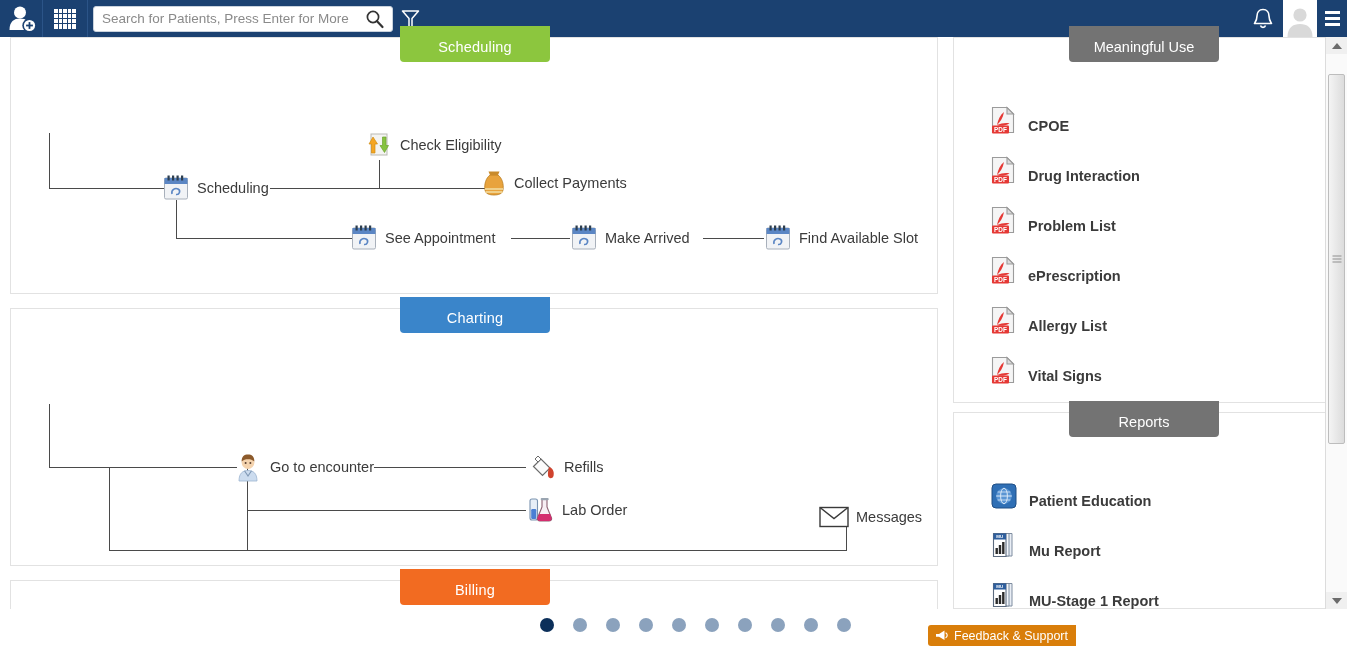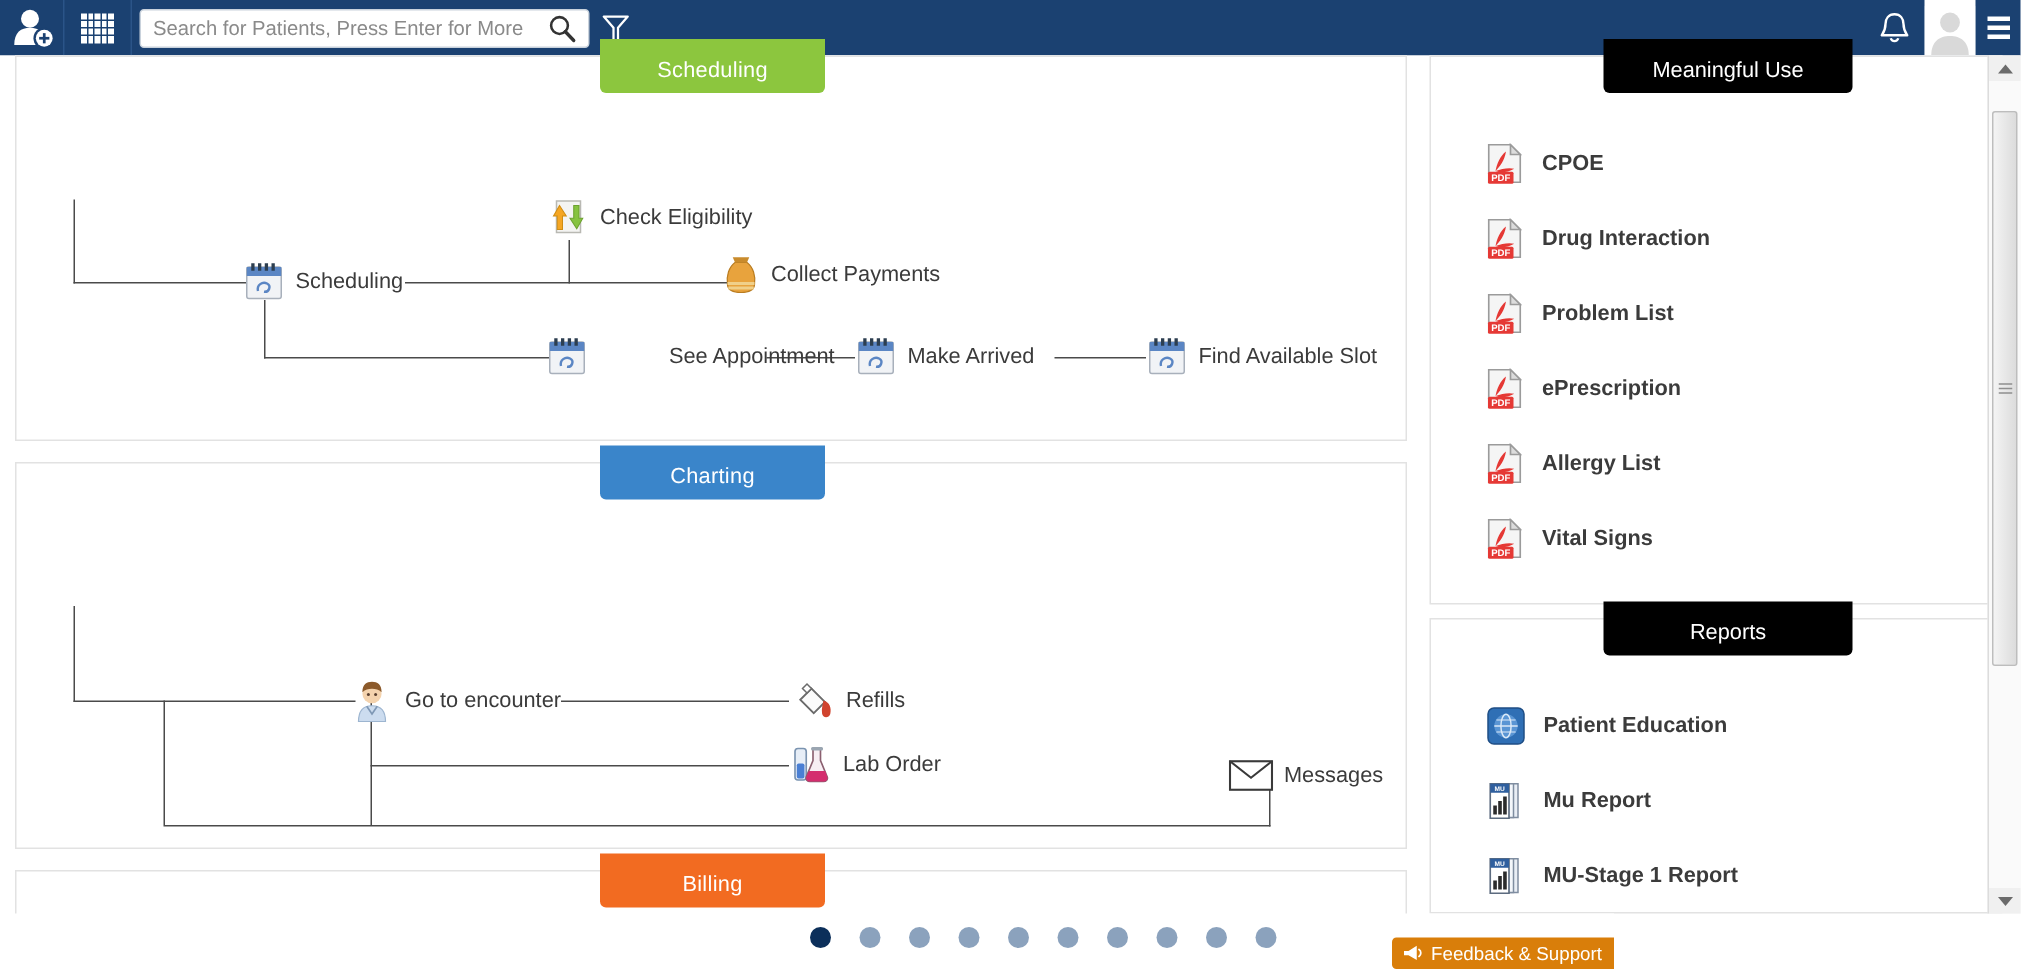--- a/index.html
+++ b/index.html
@@ -133,29 +133,29 @@
     width: 382px; height: 572px;
   }
   .panel {
     position: absolute; left: 0; width: 382px;
     border: 1px solid #e2e2e2; background: #ffffff;
   }
   #panel-mu      { top: 0px;   height: 366px; }
   #panel-reports { top: 375px; height: 197px; }
   .panel-tab {
     position: absolute; left: 115px; top: -12px;
-    width: 166px; height: 36px;
-    background: #000000; border-radius: 0 0 4px 4px;
+    width: 150px; height: 36px;
+    background: #737373; border-radius: 0 0 4px 4px;
     color: #fff; font-size: 14.5px;
     display: flex; align-items: flex-end; justify-content: center;
     padding-bottom: 7px;
   }
   .panel-list { position: absolute; left: 37px; top: 46px; }
   .panel-item {
-    display: flex; align-items: center;
+    display: flex; align-items: flex-end;
     height: 50px;
   }
   .panel-item .plabel {
     font-size: 14.5px; color: #3b3b3b; font-weight: bold;
     margin-left: 12px; white-space: nowrap;
   }
 
   
   .scrollbar {
     position: absolute; right: 0; top: 37px;
@@ -337,21 +337,21 @@
 
       <div class="node" style="left:354px; top:93px;">
         <svg class="ico" width="28" height="28" viewBox="0 0 28 28">
           <rect x="6" y="3" width="16" height="21" fill="#f4f4f2" stroke="#b9b9b3" stroke-width="1"></rect>
           <path d="M8 6 L4 13 H6.5 V22 H10 V13 H12.5 Z" fill="#f5a623" stroke="#d08d12" stroke-width=".7"></path>
           <path d="M19.5 21.5 L23.5 14.5 H21 V6 H17.5 V14.5 H15 Z" fill="#86c340" stroke="#6da22f" stroke-width=".7"></path>
         </svg>
         <span class="nlabel">Check Eligibility</span>
       </div>
 
-      <div class="node" style="left:353px; top:186px;gap:47px;">
+      <div class="node" style="left:339px; top:186px;">
         <svg class="ico" width="28" height="28" viewBox="0 0 28 28">
           <rect x="2.5" y="4" width="23" height="21" rx="1.5" fill="#f1f3f6" stroke="#a8b0bb" stroke-width="1"></rect>
           <rect x="2.5" y="4" width="23" height="6" fill="#5b86c4"></rect>
           <rect x="5.5" y="1.5" width="2.2" height="5" fill="#2c3e50"></rect>
           <rect x="10" y="1.5" width="2.2" height="5" fill="#2c3e50"></rect>
           <rect x="14.5" y="1.5" width="2.2" height="5" fill="#2c3e50"></rect>
           <rect x="19" y="1.5" width="2.2" height="5" fill="#2c3e50"></rect>
           <path d="M10 20 C9 16 13 13.5 16 15 C19 16.5 17.5 21 14 20.5" fill="none" stroke="#5b86c4" stroke-width="1.6"></path>
         </svg>
         <span class="nlabel">See Appointment</span>

